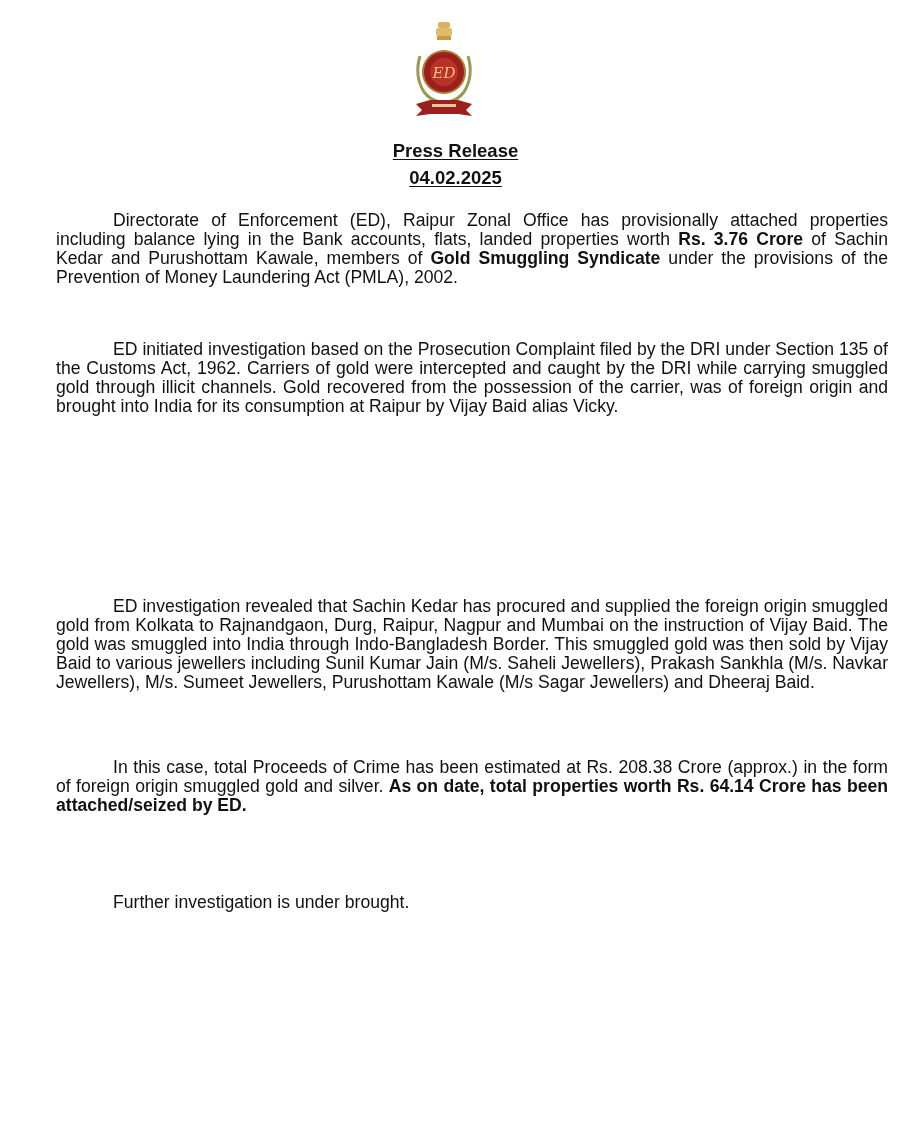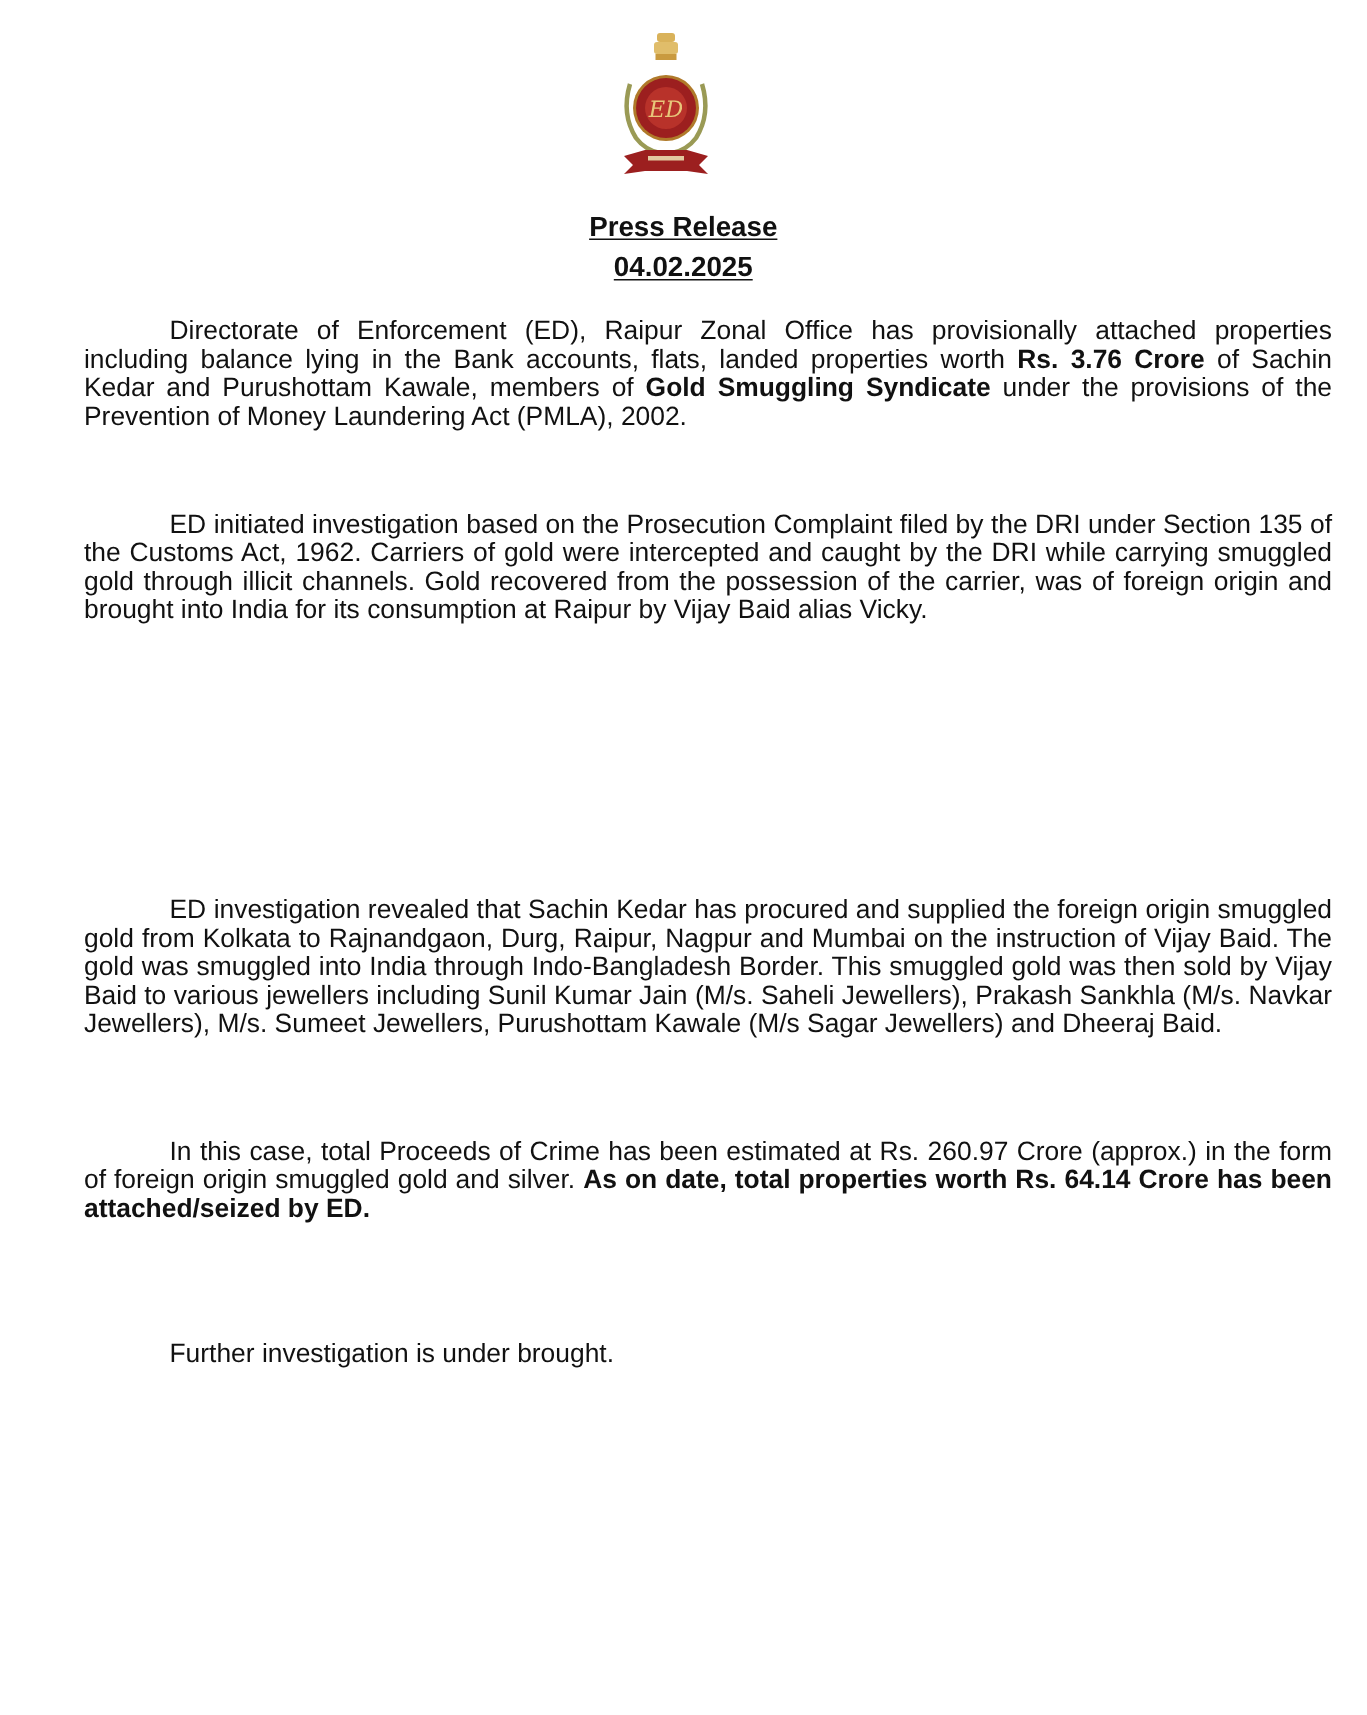--- a/index.html
+++ b/index.html
@@ -46,15 +46,15 @@
 
 <div class="title-block title">Press Release</div>
 <div class="title-block date">04.02.2025</div>
 
 <p class="para p1"><span class="indent"></span><span>Directorate of Enforcement (ED), Raipur Zonal Office has provisionally attached properties including balance lying in the Bank accounts, flats, landed properties worth </span><b>Rs. 3.76 Crore</b><span> of Sachin Kedar and Purushottam Kawale, members of </span><b>Gold Smuggling Syndicate</b><span> under the provisions of the Prevention of Money Laundering Act (PMLA), 2002.</span></p>
 
 <p class="para p2"><span class="indent"></span><span>ED initiated investigation based on the Prosecution Complaint filed by the DRI under Section 135 of the Customs Act, 1962. Carriers of gold were intercepted and caught by the DRI while carrying smuggled gold through illicit channels. Gold recovered from the possession of the carrier, was of foreign origin and brought into India for its consumption at Raipur by Vijay Baid alias Vicky.</span></p>
 
 <p class="para p3"><span class="indent"></span><span>ED investigation revealed that Sachin Kedar has procured and supplied the foreign origin smuggled gold from Kolkata to Rajnandgaon, Durg, Raipur, Nagpur and Mumbai on the instruction of Vijay Baid. The gold was smuggled into India through Indo-Bangladesh Border. This smuggled gold was then sold by Vijay Baid to various jewellers including Sunil Kumar Jain (M/s. Saheli Jewellers), Prakash Sankhla (M/s. Navkar Jewellers), M/s. Sumeet Jewellers, Purushottam Kawale (M/s Sagar Jewellers) and Dheeraj Baid.</span></p>
 
-<p class="para p4"><span class="indent"></span><span>In this case, total Proceeds of Crime has been estimated at Rs. 260.97 Crore (approx.) in the form of foreign origin smuggled gold and silver. </span><b>As on date, total properties worth Rs. 64.14 Crore has been attached/seized by ED.</b></p>
+<p class="para p4"><span class="indent"></span><span>In this case, total Proceeds of Crime has been estimated at Rs. 208.38 Crore (approx.) in the form of foreign origin smuggled gold and silver. </span><b>As on date, total properties worth Rs. 64.14 Crore has been attached/seized by ED.</b></p>
 
 <p class="para p5"><span class="indent"></span><span>Further investigation is under brought.</span></p>
 
 </body></html>

